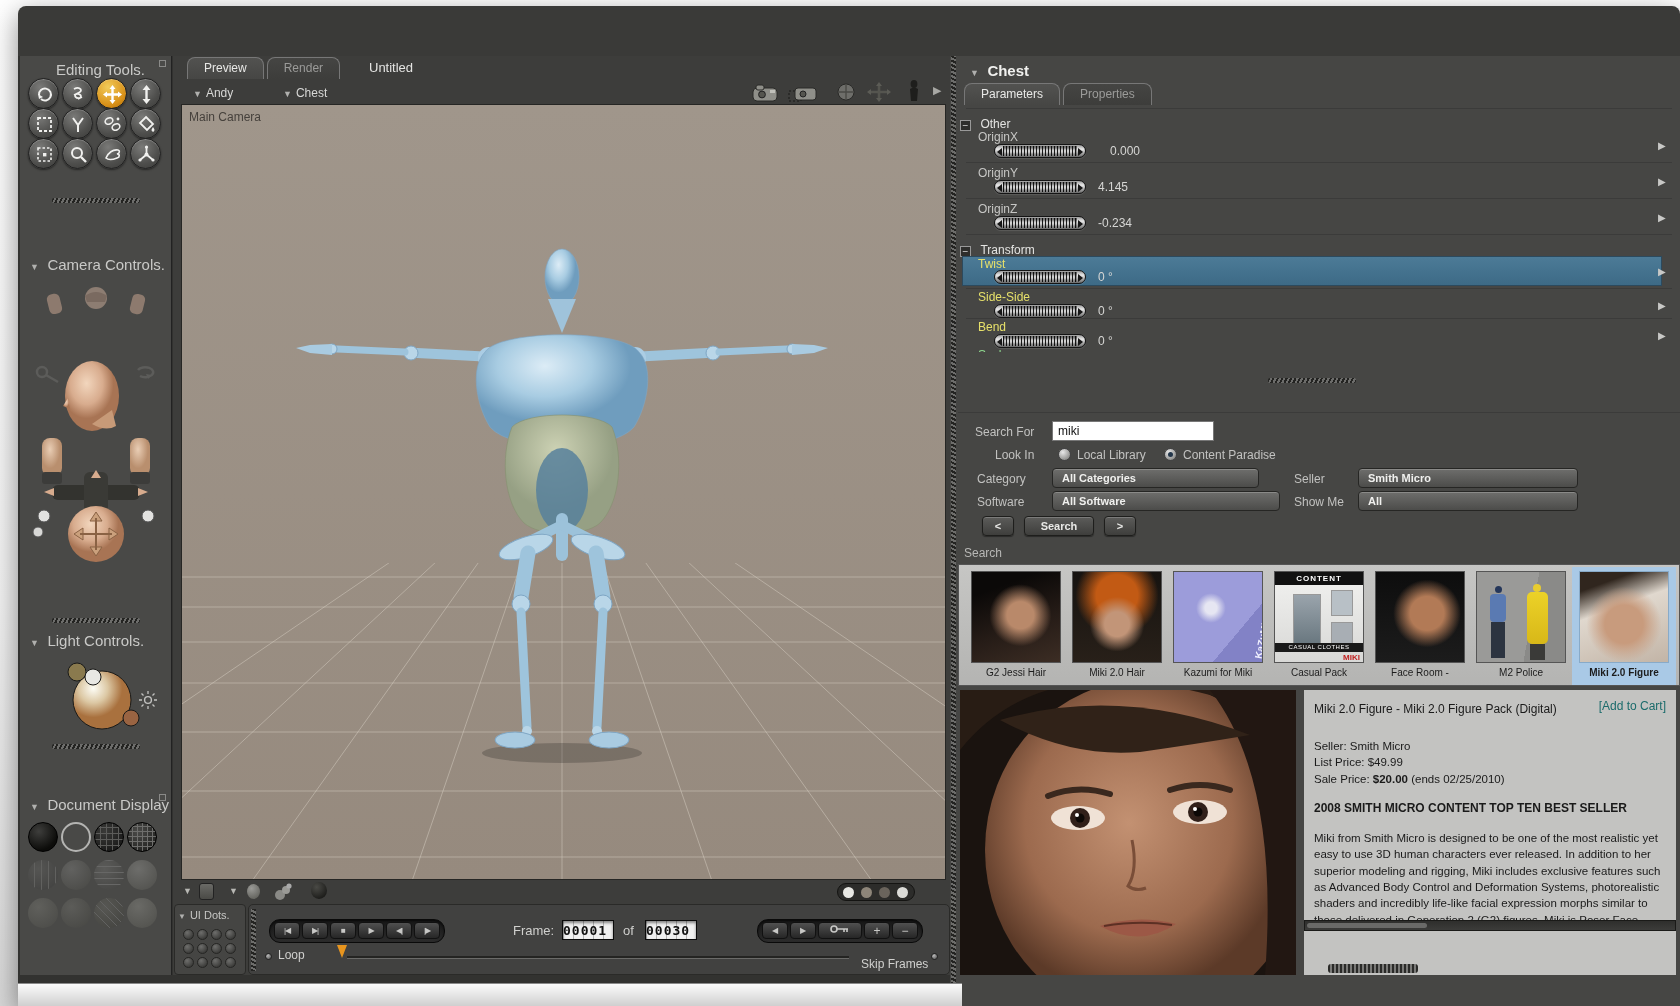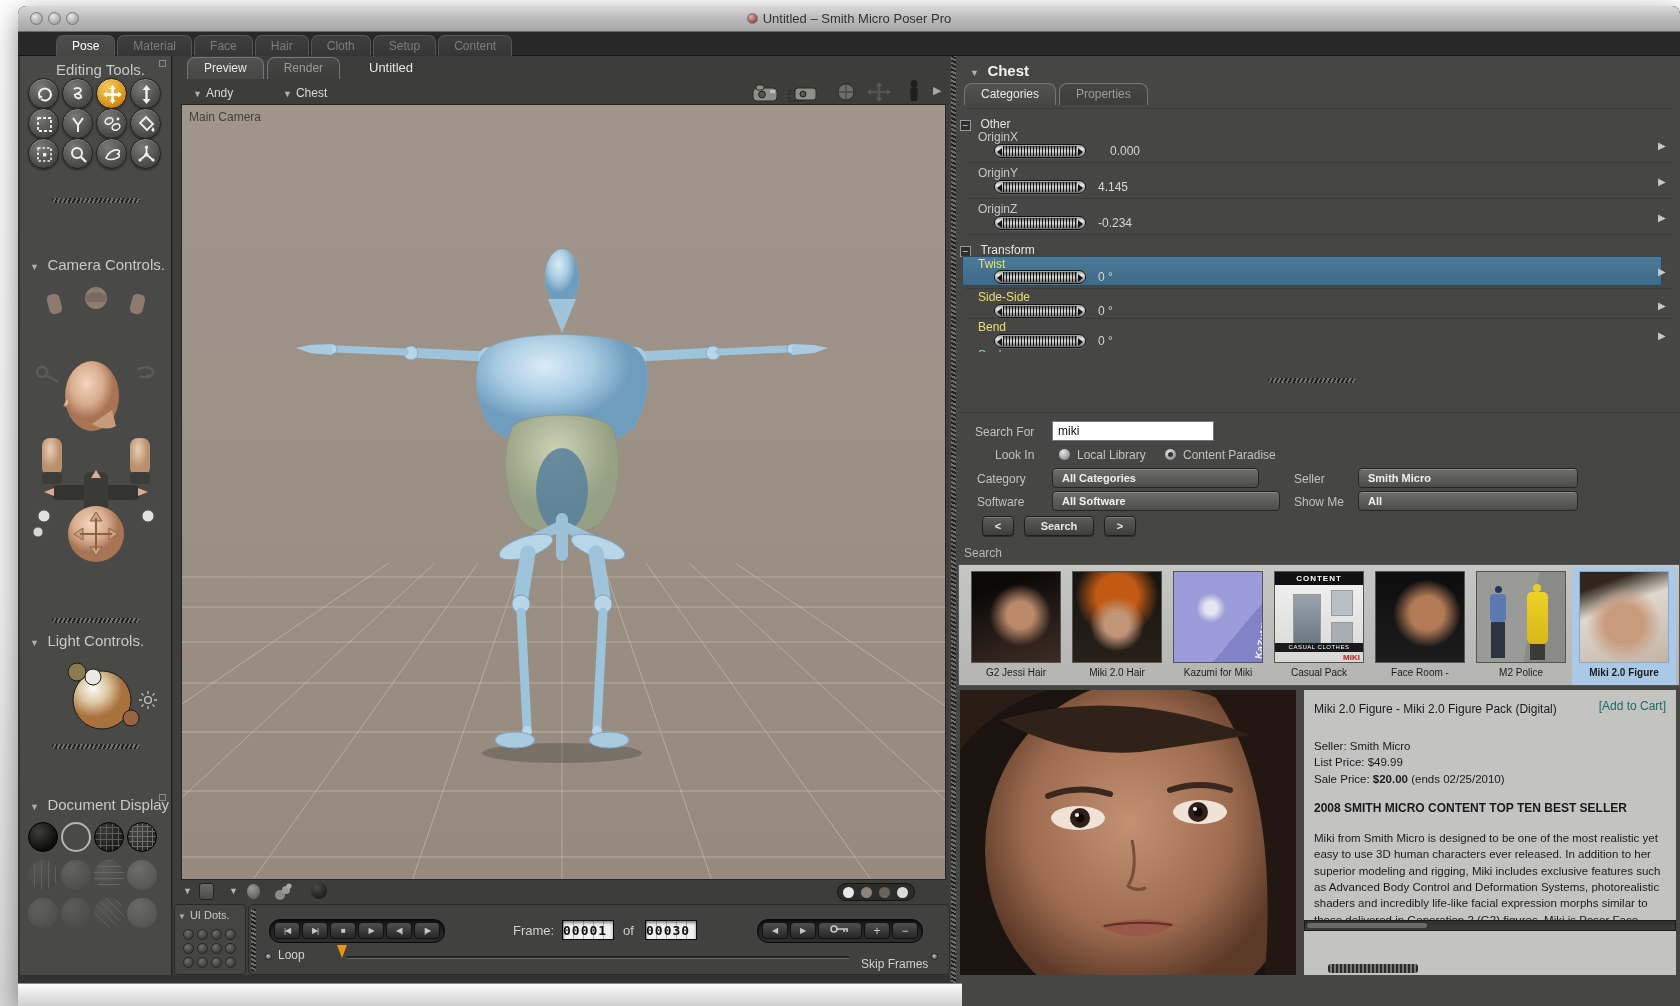--- a/index.html
+++ b/index.html
@@ -89,29 +89,21 @@
   .dsphere { position:absolute; width:30px; height:30px; border-radius:50%; }
 
   .ptext { font-size:11.5px; color:#1a1a1a; line-height:1.42; }
 </style>
 </head>
 <body>
 
 <div class="stage">
 <div class="window">
 
-  <div class="titlebar">
-    <div class="tl" style="left:12px"></div>
-    <div class="tl" style="left:30px"></div>
-    <div class="tl" style="left:48px"></div>
-    <div class="wtitle"><span class="wicon"></span><span>Untitled – Smith Micro Poser Pro</span></div>
-  </div>
-
-  <div class="tabbar"><span style="display:inline-block;width:36px"></span><span class="mtab active">Pose</span><span class="mtab">Material</span><span class="mtab">Face</span><span class="mtab">Hair</span><span class="mtab">Cloth</span><span class="mtab">Setup</span><span class="mtab">Content</span>
-  </div>
+
 
   <div class="appbody">
 
     <div class="abs" style="left:2px;top:0;width:152px;height:919px;background:#494947;border-right:1px solid #222">
 
       <div class="abs seclabel" style="left:36px;top:5px">Editing Tools.</div>
       <div class="abs cornerbox" style="right:5px;top:4px"></div>
 
       <div class="toolbtn" style="left:8px;top:22px">
         <svg width="19" height="19">
@@ -477,21 +469,21 @@
       <div class="dot" style="left:682px;top:48px"></div>
     </div>
 
     <div class="abs" style="left:932px;top:0;width:730px;height:950px;background:#464644">
       <div class="abs vhatch" style="left:1px;top:0;height:950px"></div>
 
       <div class="abs" style="left:8px;top:0;width:722px;height:296px;overflow:hidden">
         <div class="abs" style="left:12px;top:6px">
           <span class="tri">▼</span>
           <span style="font-size:15px;color:#f0f0ee;font-weight:bold">Chest</span></div>
-        <div class="abs" style="left:6px;top:27px"><span class="tab2 active">Categories</span><span class="tab2">Properties</span></div>
+        <div class="abs" style="left:6px;top:27px"><span class="tab2 active">Parameters</span><span class="tab2">Properties</span></div>
         <div class="rowline" style="top:52px"></div>
 
         <div class="abs" style="left:2px;top:58px">
           <span class="minusbox">−</span>
           <span class="plabel" style="color:#e4e4e2">Other</span></div>
 
         <div class="abs plabel" style="left:20px;top:74px">OriginX</div>
         <div class="dial" style="left:36px;top:88px">
               <i class="ridges"></i>
             </div>

